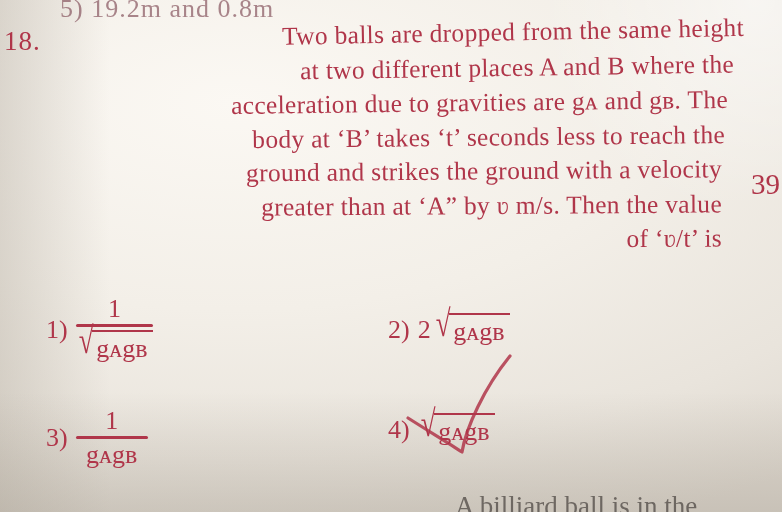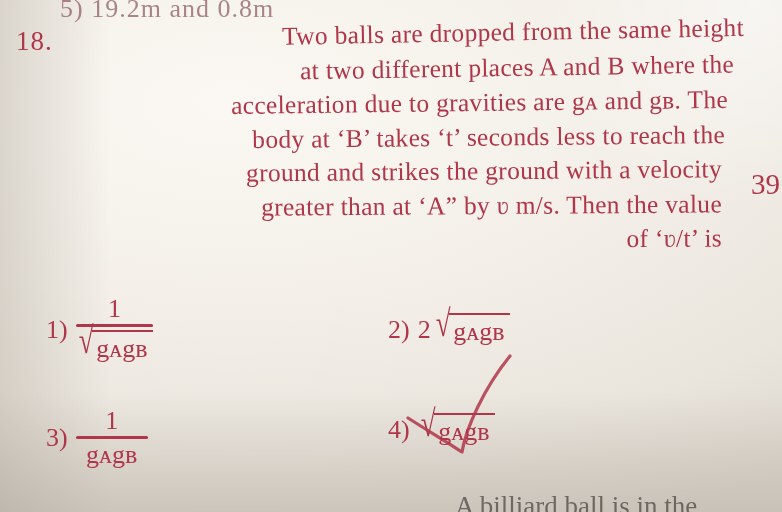--- a/index.html
+++ b/index.html
@@ -58,21 +58,21 @@
     left: 455px;
     color: #4a4440;
     font-size: 27px;
     opacity: 0.72;
     white-space: nowrap;
     font-family: "Liberation Serif", serif;
   }
 
   #qnum {
     position: absolute;
-    left: 16px;
+    left: 4px;
     top: 26px;
     font-size: 27px;
     color: #b0364a;
     letter-spacing: 1px;
   }
 
   #qbody {
     position: absolute;
     left: 62px;
     top: 24px;

